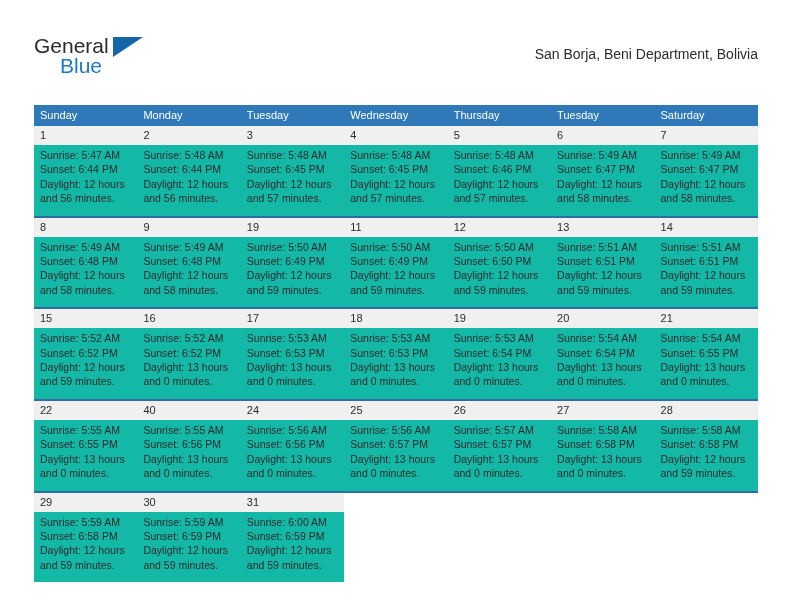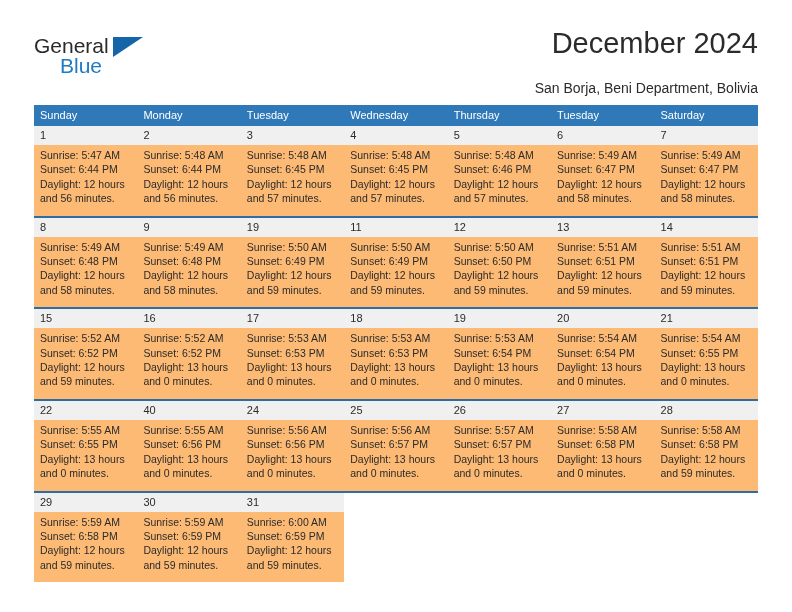--- a/index.html
+++ b/index.html
@@ -115,21 +115,21 @@
     vertical-align: middle;
     font-size: 11px;
     color: #2b2b2b;
     line-height: 13px;
   }
   .daynum-row.first td {
     border-top: none;
   }
 
   .info-row td {
-    background: #fdba74;
+    background: #14b8a6;
     padding: 3px 4px 10px 6px;
     vertical-align: top;
     height: 67px;
     font-size: 10.5px;
     line-height: 14.4px;
     color: #2b2b2b;
     border: none;
   }
   .info-row td .line { white-space: nowrap; display: block; }
   .info-row td.empty { background: #ffffff; }
@@ -142,21 +142,20 @@
 
   <div class="header">
 
     <div class="brand">
       <span class="brand-general">General</span>
       <span class="brand-flag"></span>
       <span class="brand-blue">Blue</span>
     </div>
 
     <div class="title-block">
-      <div class="cal-title">December 2024</div>
       <div class="cal-subtitle">San Borja, Beni Department, Bolivia</div>
     </div>
 
   </div>
 
   <table class="calendar">
     <colgroup>
       <col>
         <col>
         <col>

